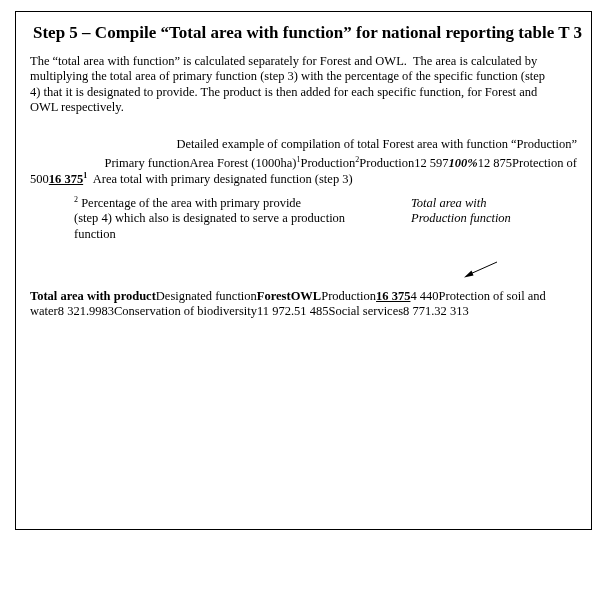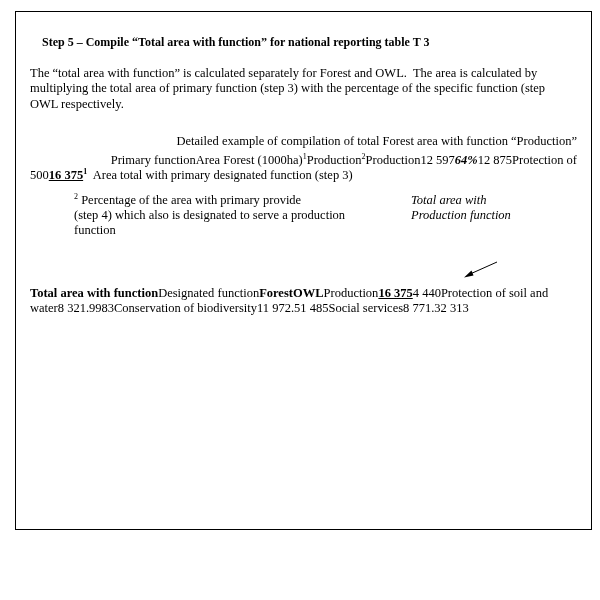--- a/index.html
+++ b/index.html
@@ -21,22 +21,22 @@
     top: 11px;
     width: 577px;
     height: 519px;
     border: 1px solid #000000;
     box-sizing: border-box;
     padding: 6px 10px 0 10px;
     background: #ffffff;
     overflow: hidden;
   }
   .heading {
-    margin: 16px;
-    font-size: 12px;
+    margin: 7px;
+    font-size: 17px;
     font-weight: bold;
     line-height: 16px;
     white-space: pre;
   }
   .para { margin: 4px; }
   .line {
     font-size: 12.5px;
     line-height: 15.3px;
     white-space: pre;
   }
@@ -74,46 +74,47 @@
 </head>
 <body>
 
 <div class="doc-box">
 
   <h1 class="heading">Step 5 – Compile “Total area with function” for national reporting table T 3</h1>
 
   <div class="para intro">
     <div class="line">The “total area with function” is calculated separately for Forest and OWL.  The area is calculated by</div>
     <div class="line">multiplying the total area of primary function (step 3) with the percentage of the specific function (step</div>
+    <div class="line">4) that it is designated to provide. The product is then added for each specific function, for Forest and</div>
     <div class="line">OWL respectively.</div>
   </div>
 
   <div class="para caption">
     <div class="line ind">Detailed example of compilation of total Forest area with function “Production”</div>
   </div>
 
   <div class="para example">
-    <div class="line ind"><span>Primary functionArea Forest (1000ha)</span><sup>1</sup><span>Production</span><sup>2</sup><span>Production12 597</span><span class="bi">64%</span><span>12 875Protection of</span></div>
+    <div class="line ind"><span>Primary functionArea Forest (1000ha)</span><sup>1</sup><span>Production</span><sup>2</sup><span>Production12 597</span><span class="bi">100%</span><span>12 875Protection of</span></div>
     <div class="line"><span>500</span><span class="bu">16 375</span><sup class="b">1</sup><span>  Area total with primary designated function (step 3)</span></div>
   </div>
 
   <div class="fnrow">
     <div class="fncol">
       <div class="line"><sup>2</sup><span> Percentage of the area with primary provide</span></div>
       <div class="line">(step 4) which also is designated to serve a production</div>
       <div class="line">function</div>
     </div>
     <div class="callout-col">
       <div class="line">Total area with</div>
       <div class="line">Production function</div>
     </div>
   </div>
 
   <div class="para result">
-    <div class="line"><span class="b">Total area with function</span><span>Designated function</span><span class="b">Forest</span><span class="b">OWL</span><span>Production</span><span class="bu">16 375</span><span>4 440Protection of soil and</span></div>
+    <div class="line"><span class="b">Total area with product</span><span>Designated function</span><span class="b">Forest</span><span class="b">OWL</span><span>Production</span><span class="bu">16 375</span><span>4 440Protection of soil and</span></div>
     <div class="line"><span>water8 321.9983Conservation of biodiversity11 972.51 485Social services8 771.32 313</span></div>
   </div>
 
 </div>
 
 <div class="arrow-wrap">
   <svg width="70" height="34" viewBox="0 0 70 34" xmlns="http://www.w3.org/2000/svg">
     <line x1="57" y1="12" x2="29" y2="24.5" stroke="#000000" stroke-width="1"></line>
     <polygon points="24,27.5 31.5,20.5 33.5,25.5" fill="#000000"></polygon>
   </svg>

